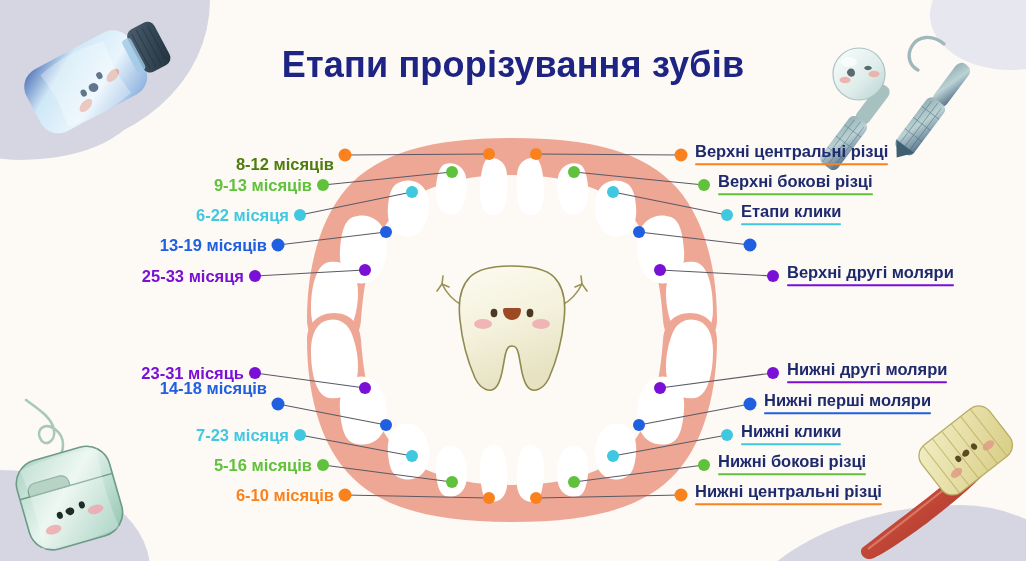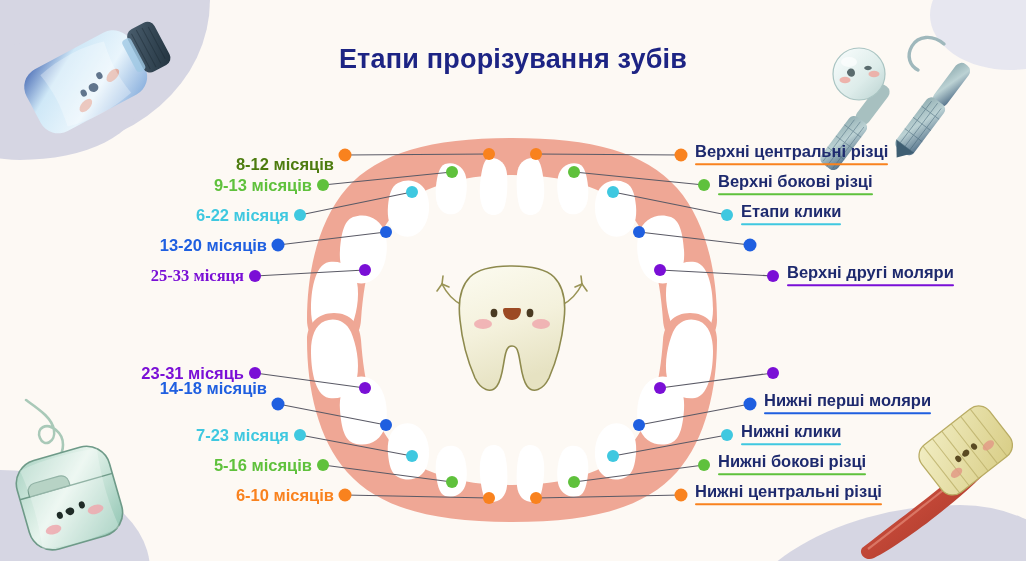--- a/index.html
+++ b/index.html
@@ -44,21 +44,21 @@
     width: 160px; height: 110px;
     border-radius: 50%;
     background: #E7E7F0;
   }
 
   
   #title {
     position: absolute;
     left: 0; right: 0; top: 44px;
     text-align: center;
-    font-size: 27px;
+    font-size: 36px;
     font-weight: bold;
     color: #1D2484;
     letter-spacing: 0.2px;
   }
 
   
   svg.layer { position: absolute; left: 0; top: 0; }
 
   
   .lbl {
@@ -373,22 +373,22 @@
       <path d="M639 425 L 750 404"></path>
       <path d="M613 456 L 727 435"></path>
       <path d="M574 482 L 704 465"></path>
       <path d="M536 498 L 681 495"></path>
     </g>
   </svg>
 
   <div class="lbl lbl-left" style="left: 334px; top: 164px; color: #4d7c0f;"><span>8-12 місяців</span></div>
   <div class="lbl lbl-left" style="left: 312px; top: 185px; color: rgb(95, 193, 60);"><span>9-13 місяців</span></div>
   <div class="lbl lbl-left" style="left: 289px; top: 215px; color: rgb(63, 200, 224);"><span>6-22 місяця</span></div>
-  <div class="lbl lbl-left" style="left: 267px; top: 245px; color: rgb(31, 95, 224);"><span>13-20 місяців</span></div>
-  <div class="lbl lbl-left" style="left: 244px; top: 276px; color: rgb(122, 15, 214); font-family: Liberation Serif, serif;"><span>25-33 місяця</span></div>
+  <div class="lbl lbl-left" style="left: 267px; top: 245px; color: rgb(31, 95, 224);"><span>13-19 місяців</span></div>
+  <div class="lbl lbl-left" style="left: 244px; top: 276px; color: rgb(122, 15, 214);"><span>25-33 місяця</span></div>
 
   <div class="lbl lbl-left" style="left: 244px; top: 373px; color: rgb(122, 15, 214);"><span>23-31 місяць</span></div>
   <div class="lbl lbl-left" style="left: 267px; top: 388px; color: rgb(31, 95, 224);"><span>14-18 місяців</span></div>
   <div class="lbl lbl-left" style="left: 289px; top: 435px; color: rgb(63, 200, 224);"><span>7-23 місяця</span></div>
   <div class="lbl lbl-left" style="left: 312px; top: 465px; color: rgb(95, 193, 60);"><span>5-16 місяців</span></div>
   <div class="lbl lbl-left" style="left: 334px; top: 495px; color: rgb(249, 130, 30); text-align: center;"><span>6-10 місяців</span></div>
 
   <div class="lbl lbl-right" style="left: 695px; top: 154px; color: rgb(30, 42, 110);">
     <span>Верхні центральні різці</span>
     <span class="u" style="background: rgb(249, 130, 30);"></span>
@@ -399,20 +399,24 @@
   </div>
   <div class="lbl lbl-right" style="left: 741px; top: 214px; color: rgb(30, 42, 110);">
     <span>Етапи клики</span>
     <span class="u" style="background: rgb(63, 200, 224);"></span>
   </div>
   <div class="lbl lbl-right" style="left: 787px; top: 275px; color: rgb(30, 42, 110);">
     <span>Верхні другі моляри</span>
     <span class="u" style="background: rgb(122, 15, 214);"></span>
   </div>
 
+  <div class="lbl lbl-right" style="left: 787px; top: 372px; color: rgb(30, 42, 110);">
+    <span>Нижні другі моляри</span>
+    <span class="u" style="background: rgb(122, 15, 214);"></span>
+  </div>
   <div class="lbl lbl-right" style="left: 764px; top: 403px; color: rgb(30, 42, 110);">
     <span>Нижні перші моляри</span>
     <span class="u" style="background: rgb(31, 95, 224);"></span>
   </div>
   <div class="lbl lbl-right" style="left: 741px; top: 434px; color: rgb(30, 42, 110);">
     <span>Нижні клики</span>
     <span class="u" style="background: rgb(63, 200, 224);"></span>
   </div>
   <div class="lbl lbl-right" style="left: 718px; top: 464px; color: rgb(30, 42, 110);">
     <span>Нижні бокові різці</span>

